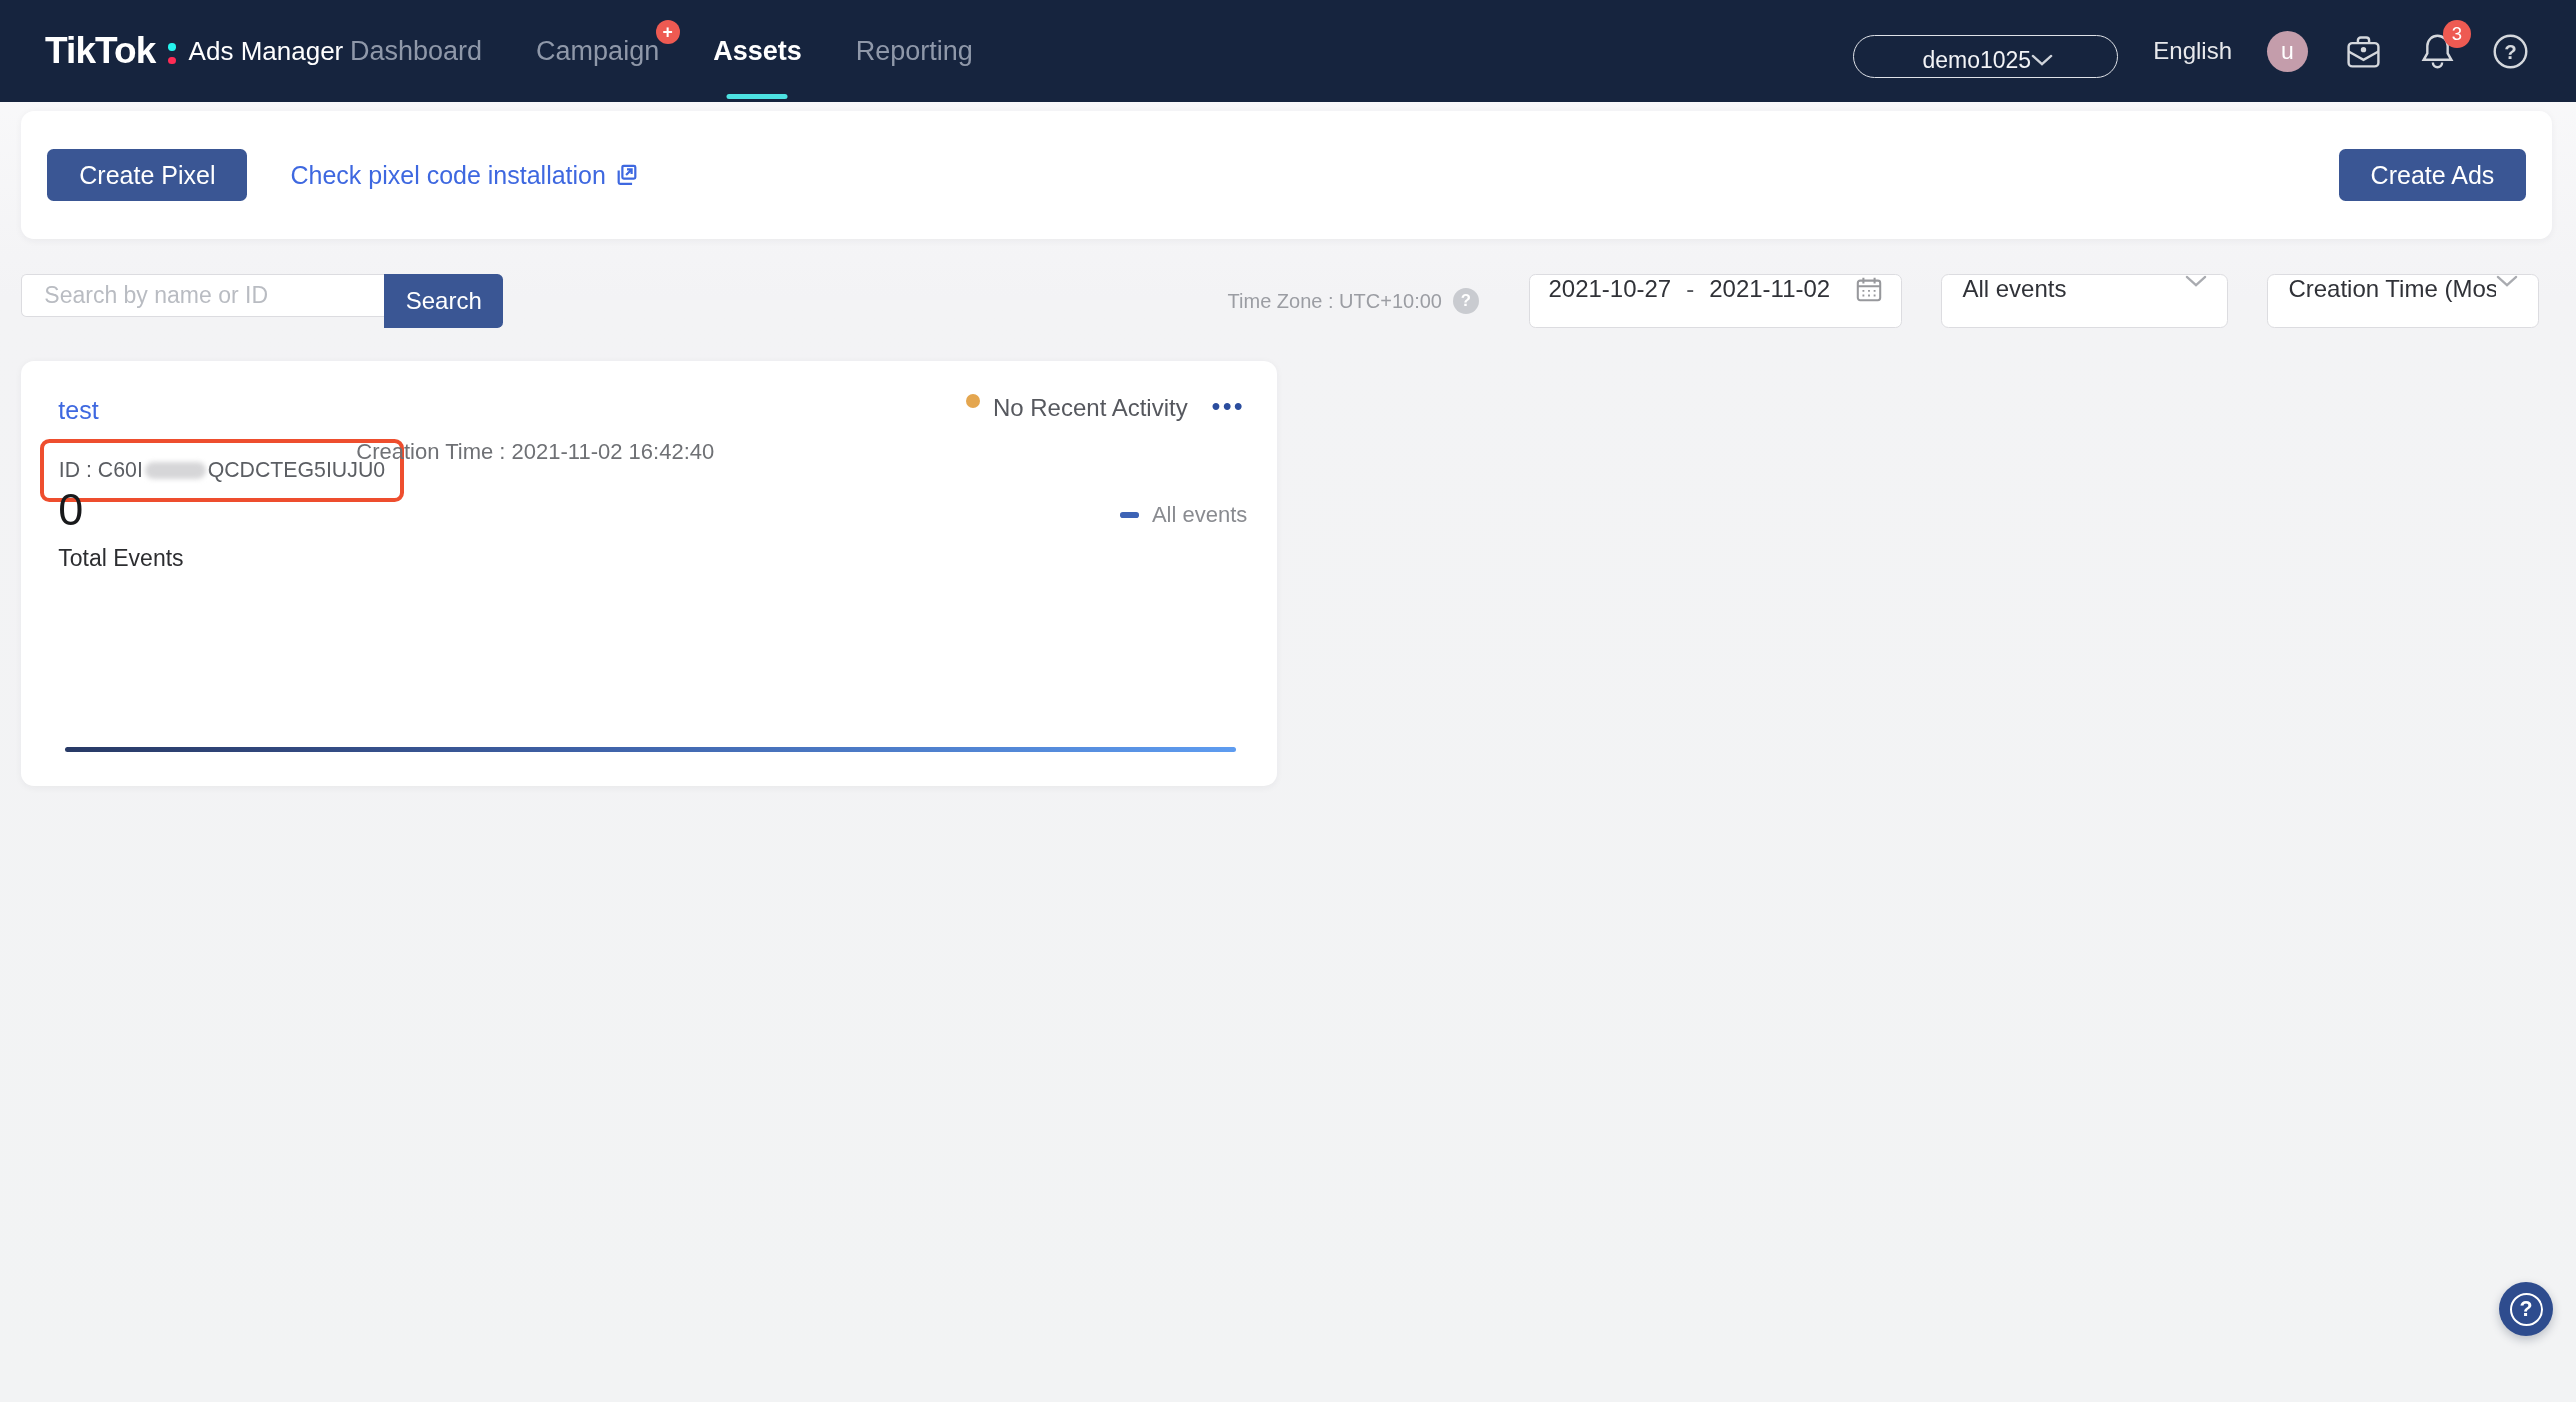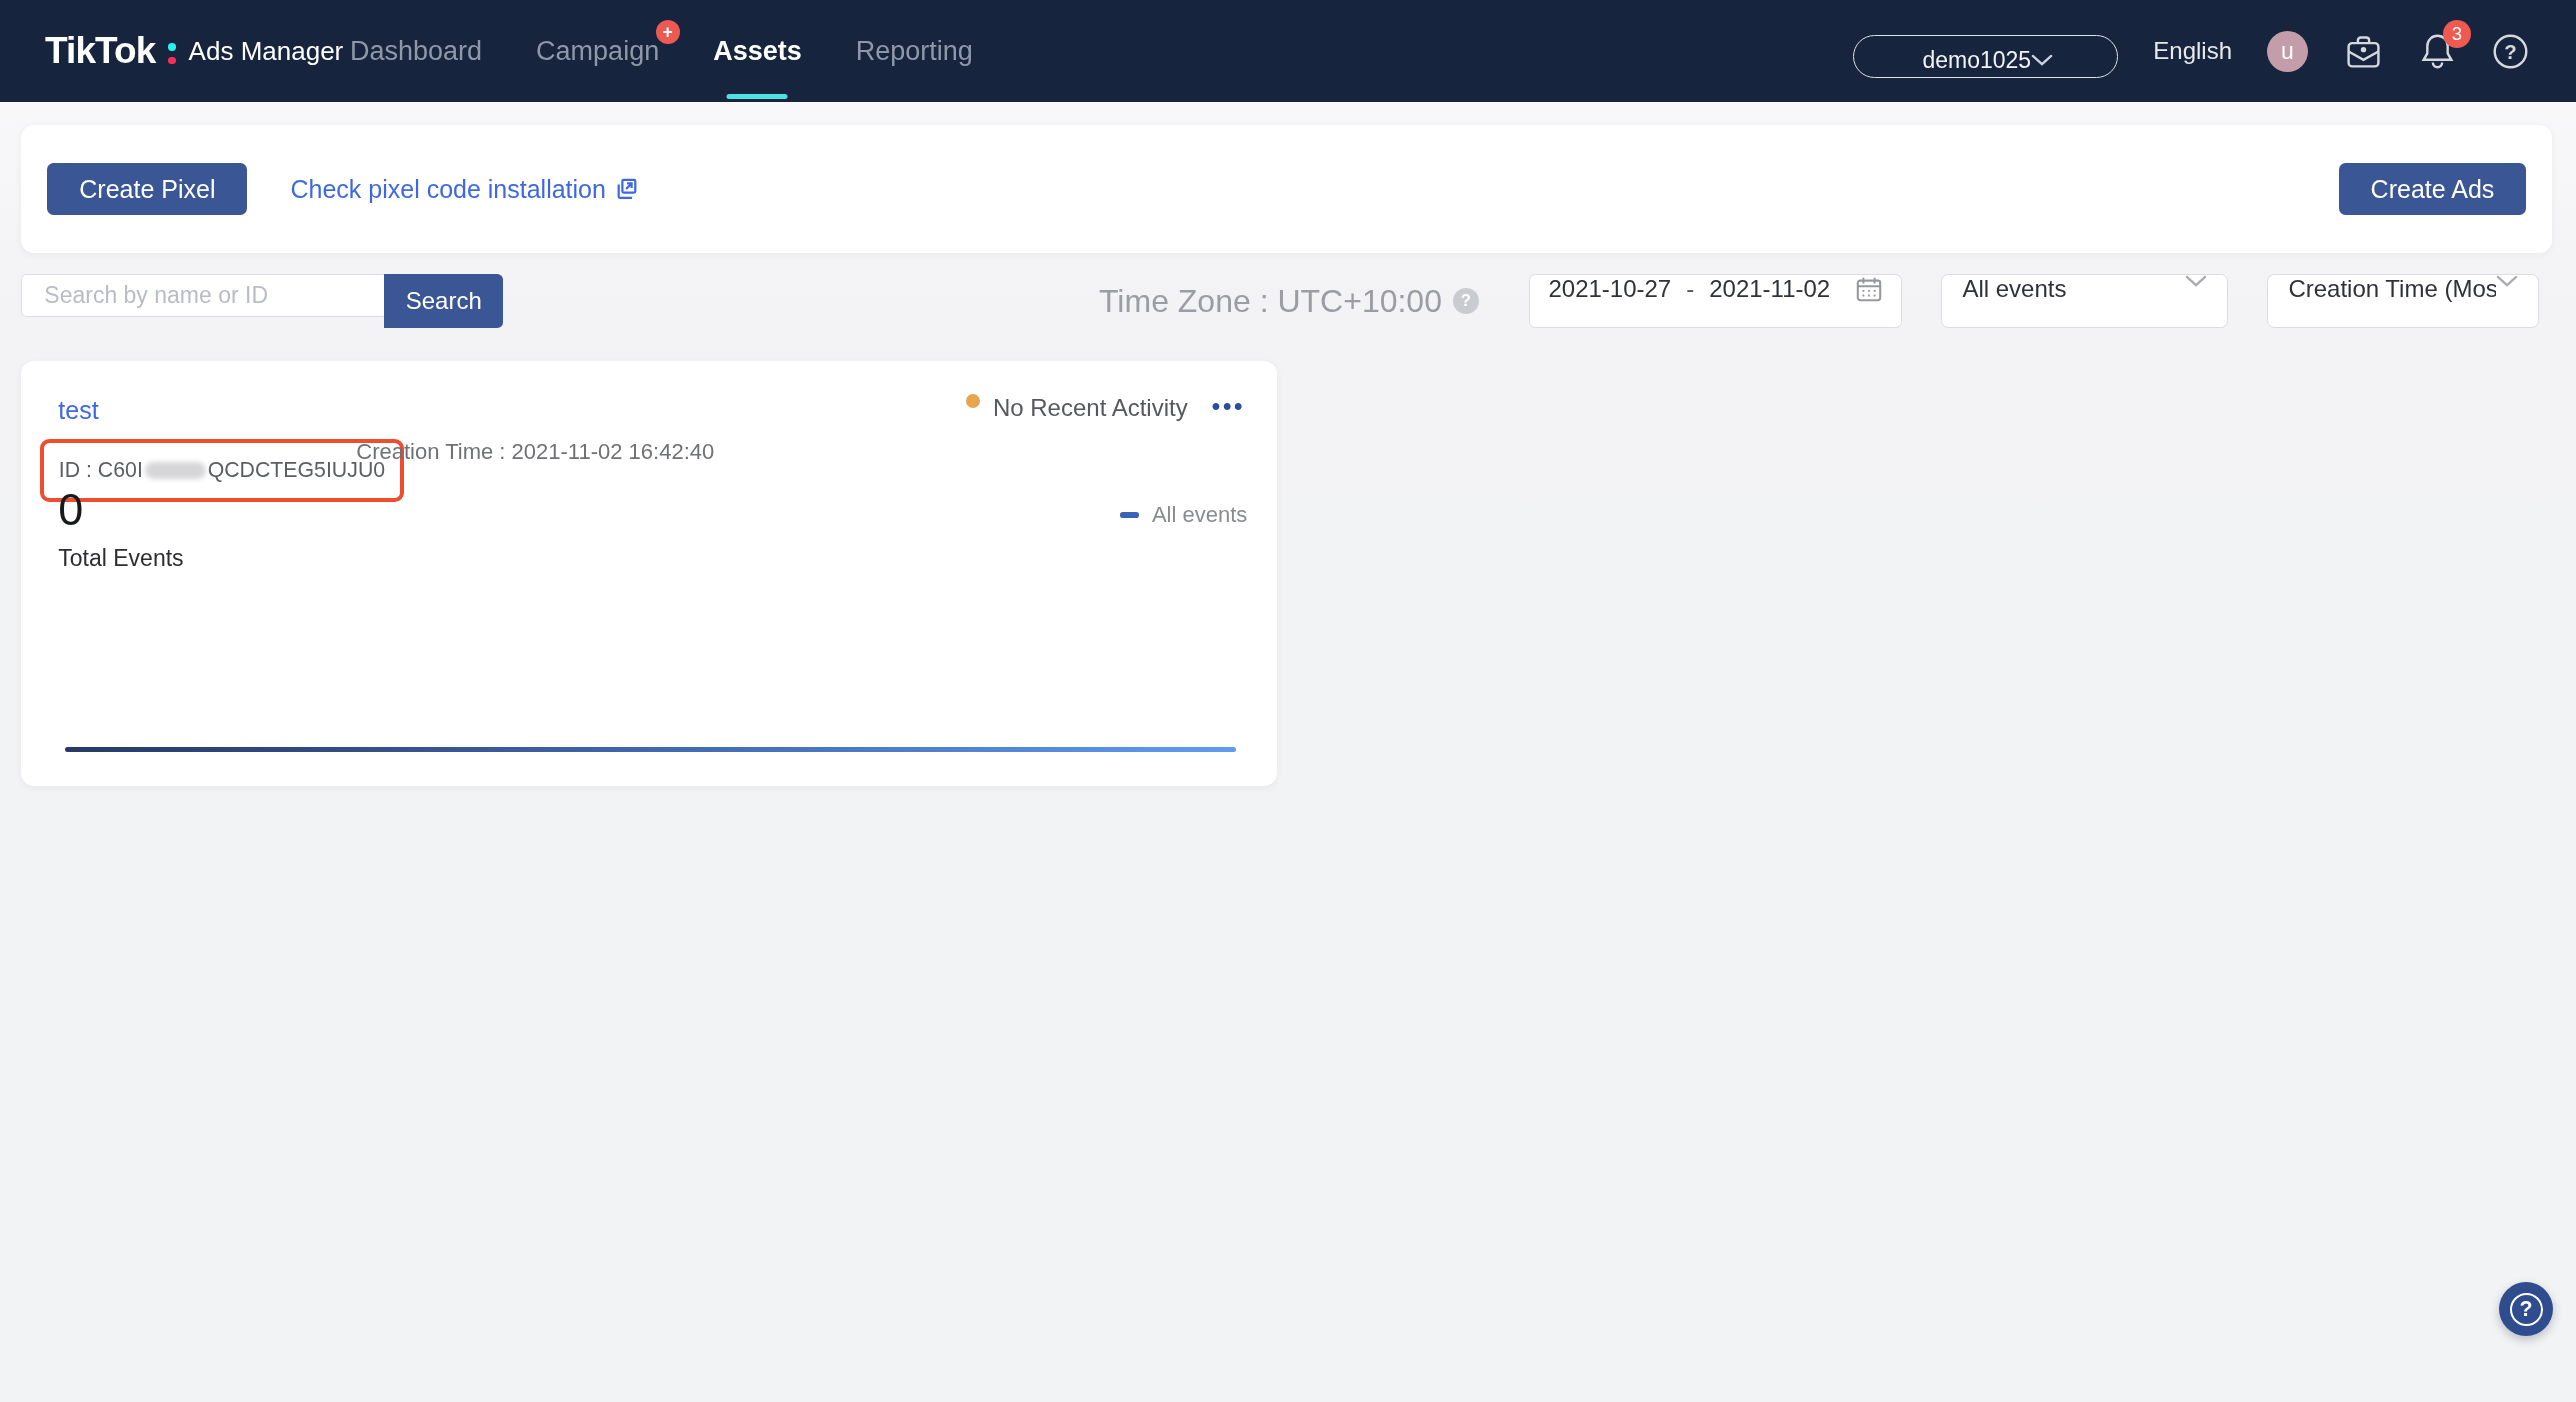--- a/index.html
+++ b/index.html
@@ -24,32 +24,32 @@
   .nav-item.active::after { content:""; position:absolute; left:50%; transform:translateX(-50%); bottom:2.8px; width:61px; height:5.6px; border-radius:2.8px; background:#4ce2e2; }
   .nav-badge { position:absolute; top:20.4px; right:-20.4px; width:24px; height:24px; border-radius:50%; background:#ee5a52; color:#fff; font-size:17.6px; font-weight:700; display:flex; align-items:center; justify-content:center; }
   .header-right { position:absolute; right:46px; top:0; height:102px; display:flex; align-items:center; gap:35px; }
   .account-pill { width:265px; height:43px; border:1.9px solid #dfe2e8; border-radius:22px; display:flex; align-items:center; justify-content:center; padding:8px 22px 0 26px; cursor:pointer;margin-top:11px; }
   .account-pill span { color:#f2f3f6; font-size:23px; }
   .lang { color:#e8e9ec; font-size:24px; cursor:pointer; }
   .avatar { width:41px; height:41px; border-radius:50%; background:#c49dab; color:#fff; font-size:23px; display:flex; align-items:center; justify-content:center; cursor:pointer; }
   .hicon { position:relative; display:flex; align-items:center; justify-content:center; cursor:pointer; }
   .bell-badge { position:absolute; top:-11px; right:-15px; min-width:28px; height:28px; border-radius:14px; background:#ee5a52; color:#fff; font-size:18.5px; display:flex; align-items:center; justify-content:center; padding:0 5.6px; }
   
-  .toolbar { position:absolute; left:21.3px; top:125px; width:2531px; height:128px; background:#fff; border-radius:13px; box-shadow:0 1.9px 7.4px rgba(30,40,60,.05); display:flex; align-items:center; padding:0 26px; }
+  .toolbar { position:absolute; left:21.3px; top:111px; width:2531px; height:128px; background:#fff; border-radius:13px; box-shadow:0 1.9px 7.4px rgba(30,40,60,.05); display:flex; align-items:center; padding:0 26px; }
   .btn-primary { background:#3a5694; color:#fff; border:none; border-radius:6.5px; font-size:25px; font-family:inherit; height:52px; padding:0 32px; cursor:pointer; }
   .check-link { margin-left:43px; display:flex; align-items:center; gap:9.3px; color:#3e68e0; font-size:25px; text-decoration:none; cursor:pointer; }
   .toolbar-spacer { flex:1; }
   
   .search-wrap { position:absolute; left:21.3px; top:274px; height:54px; display:flex; }
   .search-input { width:363px; height:43px; border:1.9px solid #dcdce0; border-right:none; border-radius:5.6px 0 0 5.6px; background:#fff; font-size:23px; font-family:inherit; padding:0 22px; color:#2e2f33; outline:none; }
   .search-input::placeholder { color:#b9bcc2; }
   .search-btn { width:119px; height:54px; border:none; border-radius:0 5.6px 5.6px 0; background:#3a5694; color:#fff; font-size:24px; font-family:inherit; cursor:pointer; }
   .filters-right { position:absolute; right:37px; top:274px; height:54px; display:flex; align-items:center; }
   .tz { display:flex; align-items:center; gap:11px; }
-  .tz-label { color:#9b9da3; font-size:32px; }
+  .tz-label { color:#9b9da3; font-size:20px; }
   .tz-help { width:26px; height:26px; border-radius:50%; background:#c9cbd0; color:#fff; font-size:16.7px; font-weight:700; display:flex; align-items:center; justify-content:center; cursor:pointer; }
   .fbox { height:54px; background:#fff; border:1.9px solid #dcdce0; display:flex; align-items:flex-start; font-size:24px; color:#303238; cursor:pointer; }
   .datebox { margin-left:50px; border-radius:6.5px; padding:0 18.5px; gap:15px; }
   .datebox .sep { color:#55575c; }
   .selbox { justify-content:space-between; padding:0 20.4px; border-radius:7.4px; }
   .events-box { margin-left:39px; width:287px; }
   .sort-box { margin-left:39px; width:272px; }
   .sort-box .sel-label { max-width:211px; overflow:hidden; white-space:nowrap; }
   .sel-label { white-space:nowrap; }
   

